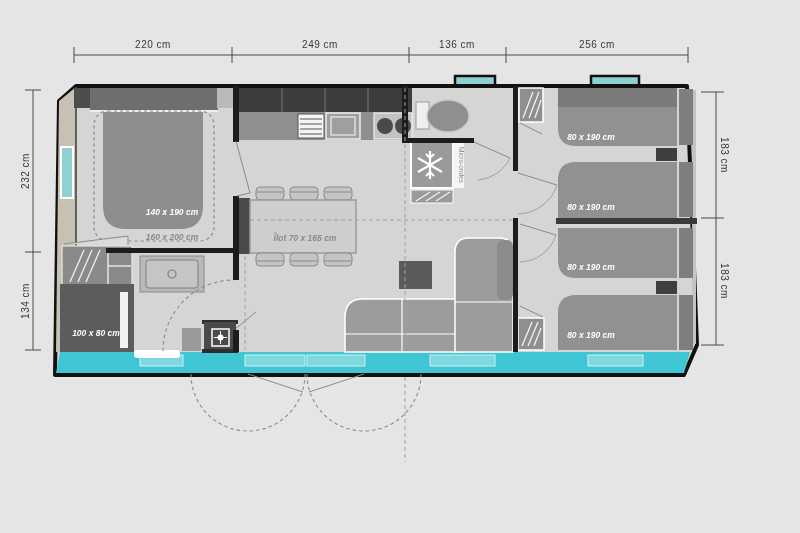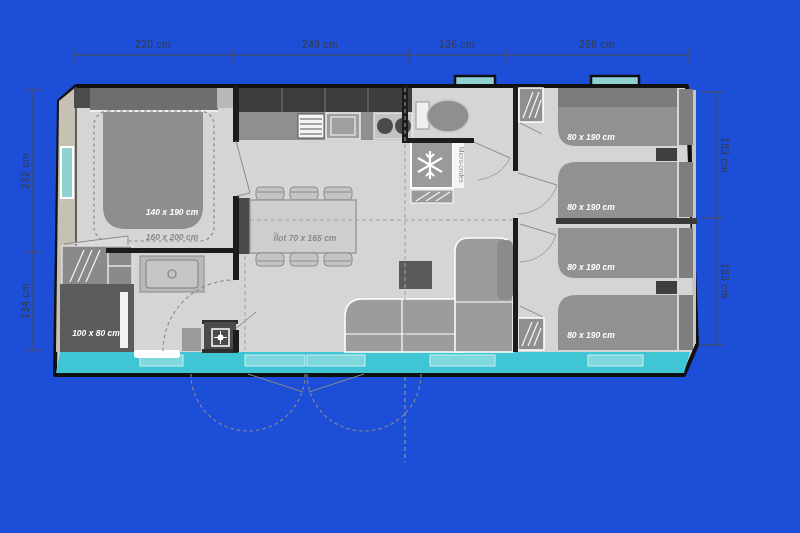--- a/index.html
+++ b/index.html
@@ -1,16 +1,16 @@
 <!DOCTYPE html>
 <html><head>
 <meta charset="utf-8">
 <style>
   html,body{margin:0;padding:0;background:#ffffff;}
-  .stage{width:800px;height:533px;position:relative;background:#1d4ed8;overflow:hidden;}
+  .stage{width:800px;height:533px;position:relative;background:#e5e5e5;overflow:hidden;}
   svg{display:block;}
   text{font-family:"Liberation Sans","DejaVu Sans",sans-serif;}
   .dim{font-size:10px;fill:#3a3a3a;text-anchor:middle;letter-spacing:.5px;}
   .lbl{font-size:8.5px;font-style:italic;text-anchor:middle;fill:#8a8a8a;font-weight:bold;}
   .lbl-w{font-size:8.5px;font-style:italic;text-anchor:middle;fill:#ffffff;font-weight:bold;}
   .lbl-v{font-size:6.5px;fill:#8a8a8a;text-anchor:middle;}
   .dimline{stroke:#4a4a4a;stroke-width:1;}
   .wall{fill:#1c1c1c;}
   .wall2{fill:#3a3a3a;}
   .swing{stroke:#8a8a8a;stroke-width:1;fill:none;}

